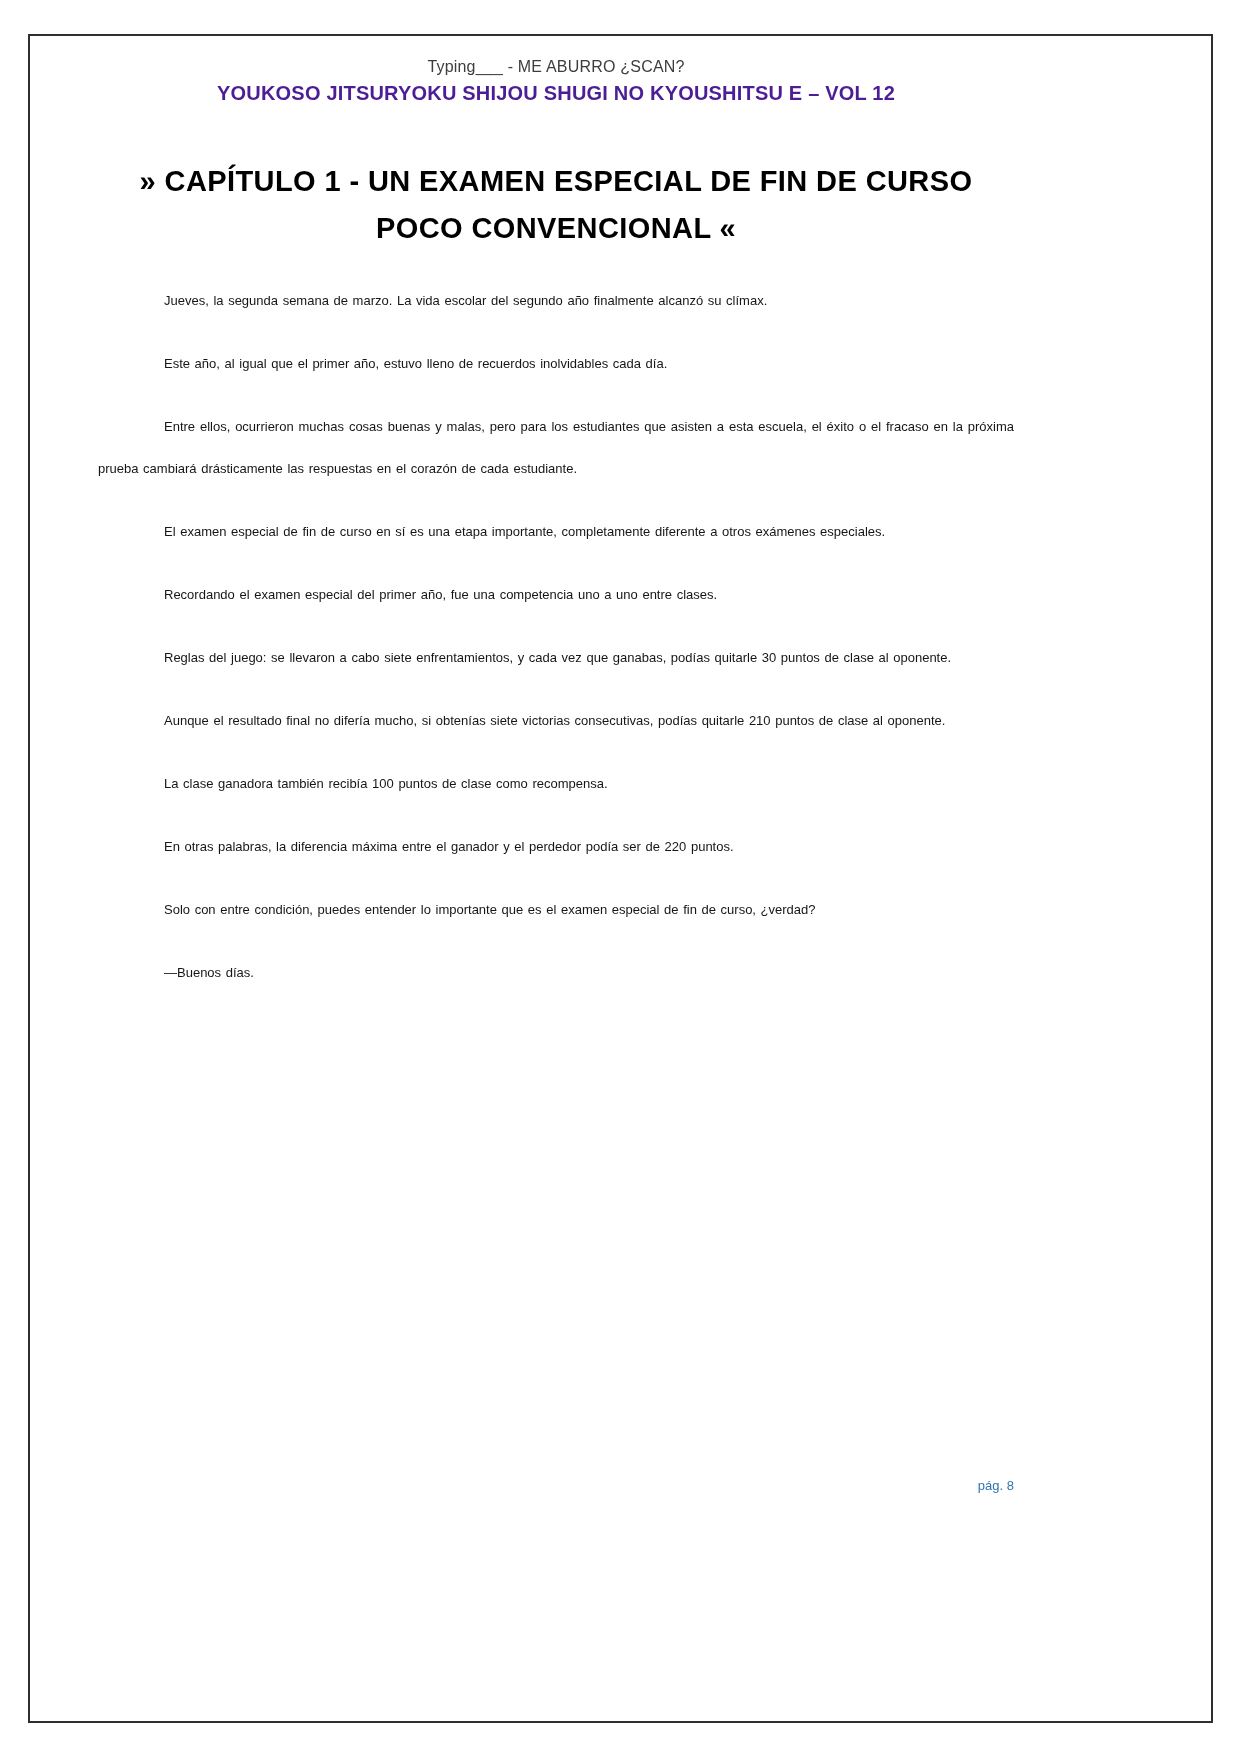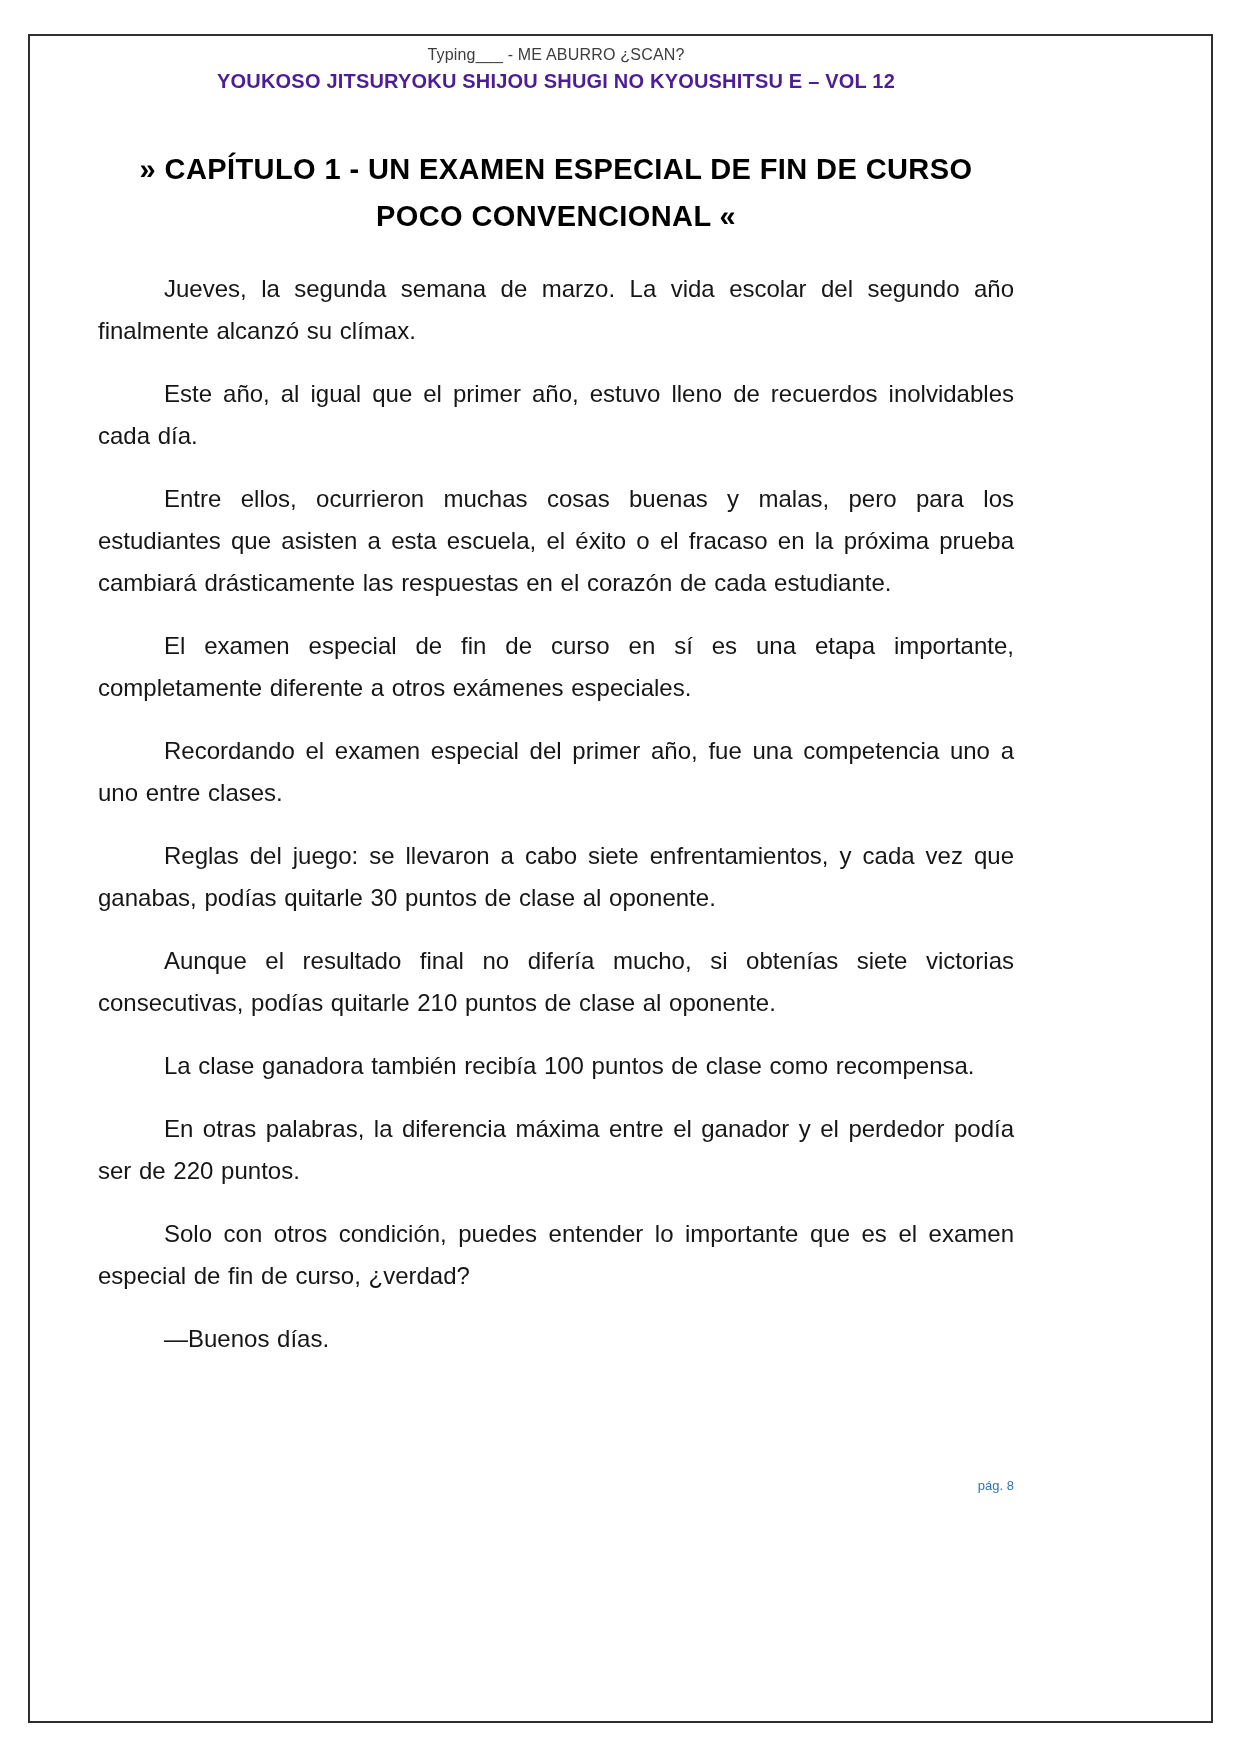--- a/index.html
+++ b/index.html
@@ -20,21 +20,21 @@
     left: 28px;
     right: 28px;
     top: 34px;
     bottom: 32px;
     border: 2px solid #2f2f2f;
     pointer-events: none;
   }
   .content {
     position: absolute;
     left: 98px;
-    top: 42px;
+    top: 54px;
     width: 916px;
   }
   .header {
     text-align: center;
   }
   .header-line1 {
     font-size: 16px;
     line-height: 26px;
     color: #3d3d3d;
     letter-spacing: 0.2px;
@@ -53,21 +53,21 @@
     line-height: 47px;
     text-align: center;
     color: #000000;
     letter-spacing: 0.4px;
   }
   .body-text {
     margin-top: 28px;
   }
   .body-text p {
     margin: 0 0 21px 0;
-    font-size: 24px;
+    font-size: 13px;
     line-height: 42px;
     text-align: justify;
     text-indent: 66px;
     color: #161616;
     word-spacing: 1px;
   }
   .footer {
     position: absolute;
     top: 1478px;
     left: 98px;
@@ -98,20 +98,20 @@
     <div class="body-text">
       <p>Jueves, la segunda semana de marzo. La vida escolar del segundo año finalmente alcanzó su clímax.</p>
       <p>Este año, al igual que el primer año, estuvo lleno de recuerdos inolvidables cada día.</p>
       <p>Entre ellos, ocurrieron muchas cosas buenas y malas, pero para los estudiantes que asisten a esta escuela, el éxito o el fracaso en la próxima prueba cambiará drásticamente las respuestas en el corazón de cada estudiante.</p>
       <p>El examen especial de fin de curso en sí es una etapa importante, completamente diferente a otros exámenes especiales.</p>
       <p>Recordando el examen especial del primer año, fue una competencia uno a uno entre clases.</p>
       <p>Reglas del juego: se llevaron a cabo siete enfrentamientos, y cada vez que ganabas, podías quitarle 30 puntos de clase al oponente.</p>
       <p>Aunque el resultado final no difería mucho, si obtenías siete victorias consecutivas, podías quitarle 210 puntos de clase al oponente.</p>
       <p>La clase ganadora también recibía 100 puntos de clase como recompensa.</p>
       <p>En otras palabras, la diferencia máxima entre el ganador y el perdedor podía ser de 220 puntos.</p>
-      <p>Solo con otros condición, puedes entender lo importante que es el examen especial de fin de curso, ¿verdad?</p>
+      <p>Solo con entre condición, puedes entender lo importante que es el examen especial de fin de curso, ¿verdad?</p>
       <p>—Buenos días.</p>
     </div>
 
   </div>
 
   <div class="footer">pág. 8</div>
 </div>
 
 </body></html>

